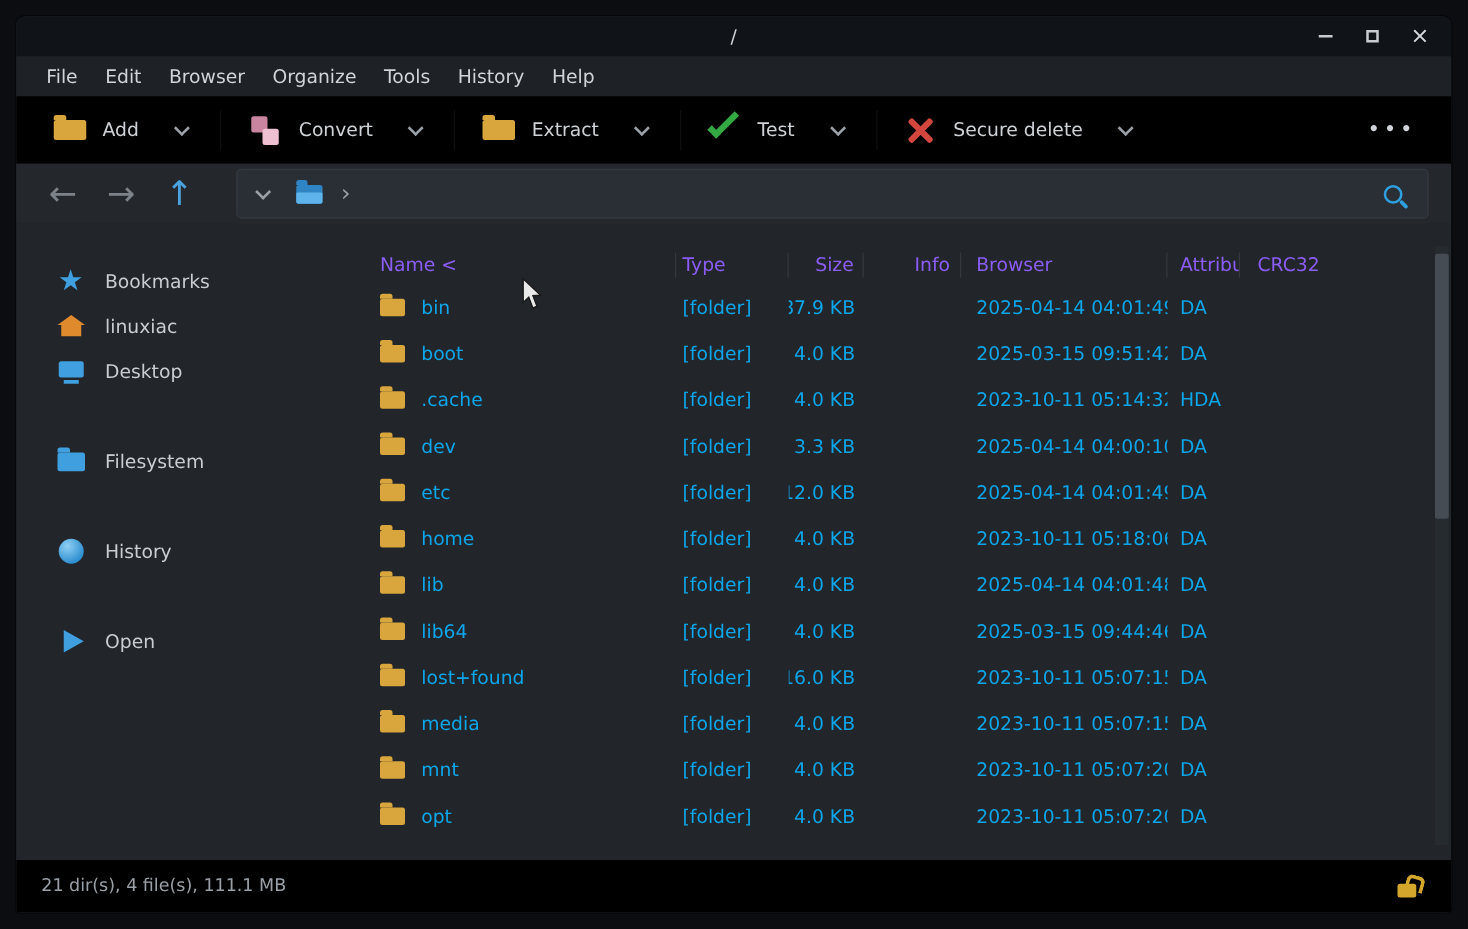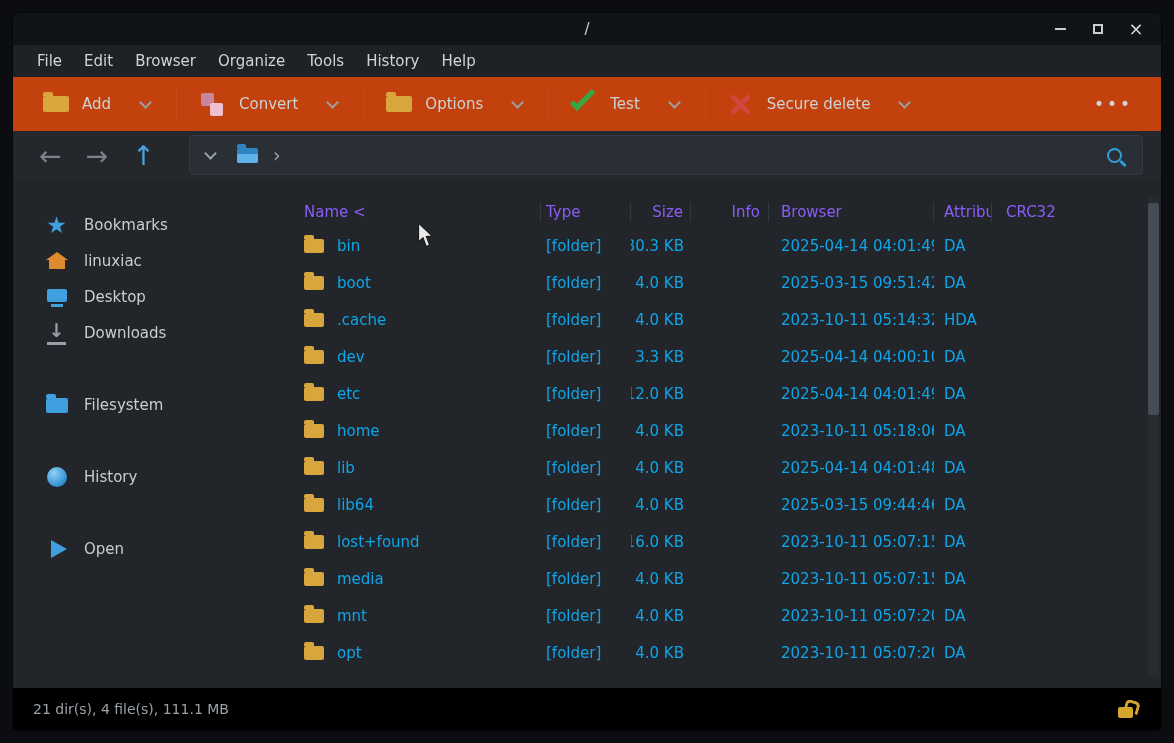--- a/index.html
+++ b/index.html
@@ -17,21 +17,21 @@
   .wc { display:flex; align-items:center; justify-content:center; width:14px; height:14px; }
   .wc-min-bar { width:11px; border-bottom:2px solid #c9cdd1; }
   .wc-max-box { width:10px; height:10px; border:2px solid #c9cdd1; }
   .wc-close-x { color:#d6dade; font-size:18px; line-height:1; }
 
   
   .menubar { height:32px; background:#1e2227; display:flex; align-items:center; padding-left:13px; flex:0 0 auto; }
   .menu-item { color:#d0d4d8; font-size:15px; padding:0 11px; height:100%; display:flex; align-items:center; }
 
   
-  .toolbar { height:54px; background:#c2410c; display:flex; align-items:center; padding:0 20px 0 30px; flex:0 0 auto; }
+  .toolbar { height:54px; background:#000000; display:flex; align-items:center; padding:0 20px 0 30px; flex:0 0 auto; }
   .toolbar-buttons { display:flex; align-items:center; flex:1; }
   .tb-item { display:flex; align-items:center; }
   .tb-label { color:#ced2d6; font-size:15px; margin-left:13px; white-space:nowrap; }
   .tb-chev { margin-left:30px; }
   .tb-sep { width:1px; height:32px; background:rgba(255,255,255,0.06); margin:0 22px 0 26px; }
   .tb-item:last-of-type .tb-sep { display:none; }
   .tb-more { margin-left:auto; color:#d0d4d8; font-size:17px; letter-spacing:3px; padding:4px 8px; }
 
   .chev { width:9px; height:9px; border-right:2px solid #9aa1a9; border-bottom:2px solid #9aa1a9;
           transform:rotate(45deg); display:inline-block; margin-top:-4px; }
@@ -175,21 +175,21 @@
     <span class="tb-sep"></span>
   </span>
         <span class="tb-item">
     <span class="tb-ic ic-convert"></span>
     <span class="tb-label">Convert</span>
     <span class="chev tb-chev"></span>
     <span class="tb-sep"></span>
   </span>
         <span class="tb-item">
     <span class="tb-ic ic-extract-folder"></span>
-    <span class="tb-label">Options</span>
+    <span class="tb-label">Extract</span>
     <span class="chev tb-chev"></span>
     <span class="tb-sep"></span>
   </span>
         <span class="tb-item">
     <span class="tb-ic ic-test-check"></span>
     <span class="tb-label">Test</span>
     <span class="chev tb-chev"></span>
     <span class="tb-sep"></span>
   </span>
         <span class="tb-item">
@@ -228,26 +228,20 @@
             <span class="sb-ic-inner si-home"></span>
           </span>
     <span class="sb-label">linuxiac</span>
   </div>
         <div class="sb-item">
     <span class="sb-ic">
             <span class="sb-ic-inner si-desktop"></span>
           </span>
     <span class="sb-label">Desktop</span>
   </div>
-        <div class="sb-item">
-    <span class="sb-ic">
-            <span class="sb-ic-inner si-download"></span>
-          </span>
-    <span class="sb-label">Downloads</span>
-  </div>
         <div class="sb-gap"></div>
         <div class="sb-item">
     <span class="sb-ic">
             <span class="sb-ic-inner si-folder"></span>
           </span>
     <span class="sb-label">Filesystem</span>
   </div>
         <div class="sb-gap"></div>
         <div class="sb-item">
     <span class="sb-ic">
@@ -274,21 +268,21 @@
           <div class="hc c-attr">Attribu</div>
           <div class="hc c-crc">CRC32</div>
         </div>
       <div class="table-body">
           <div class="trow">
     <div class="cell c-name">
       <span class="ficon small"></span>
       <span class="nm">bin</span>
     </div>
     <div class="cell c-type">[folder]</div>
-    <div class="cell c-size">30.3 KB</div>
+    <div class="cell c-size">87.9 KB</div>
     <div class="cell c-info"></div>
     <div class="cell c-mod">2025-04-14 04:01:49</div>
     <div class="cell c-attr">DA</div>
     <div class="cell c-crc"></div>
   </div>
           <div class="trow">
     <div class="cell c-name">
       <span class="ficon small"></span>
       <span class="nm">boot</span>
     </div>

